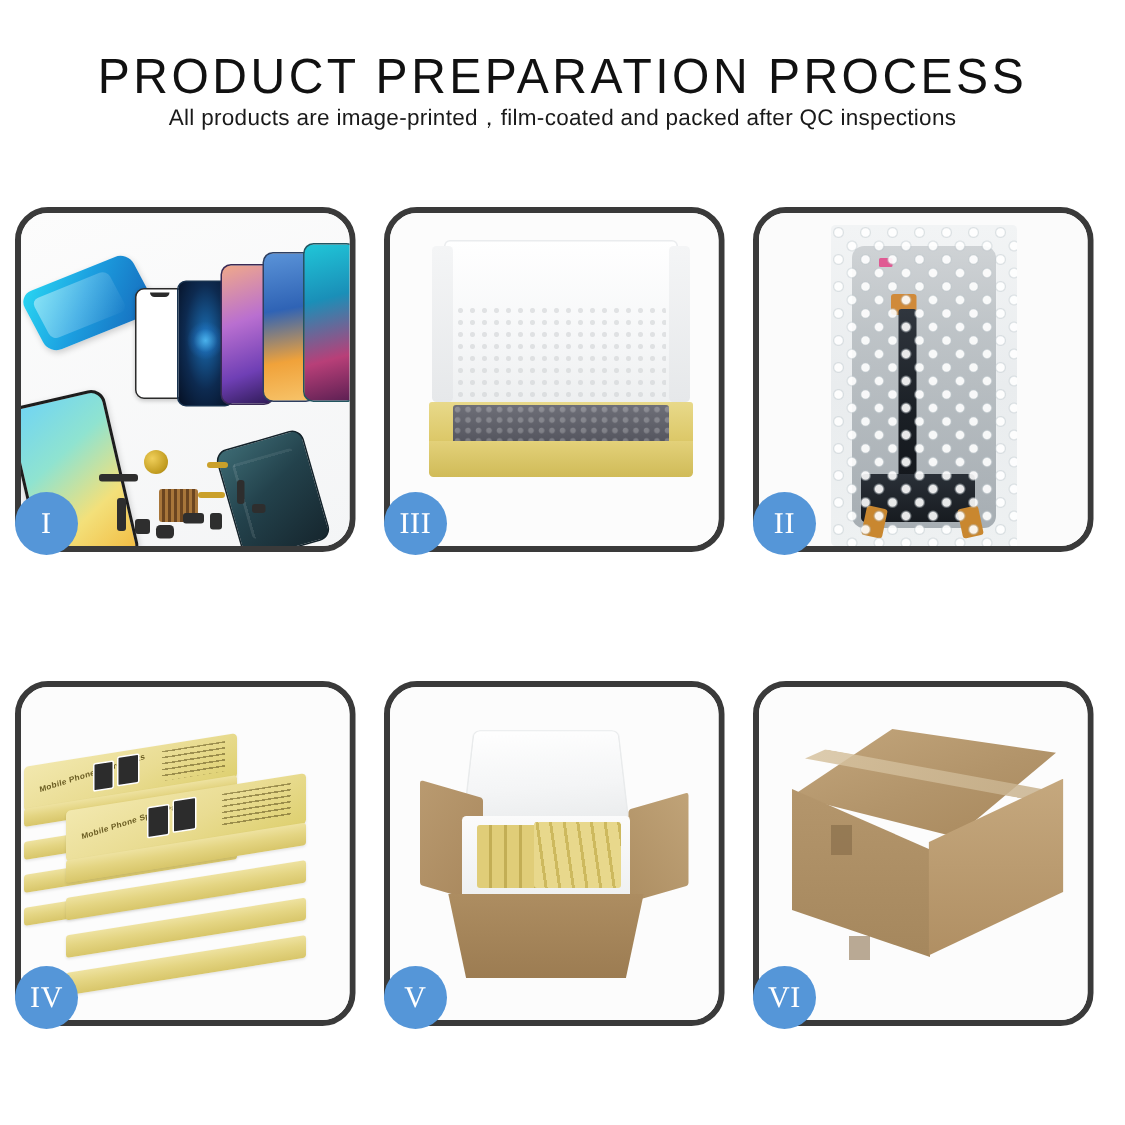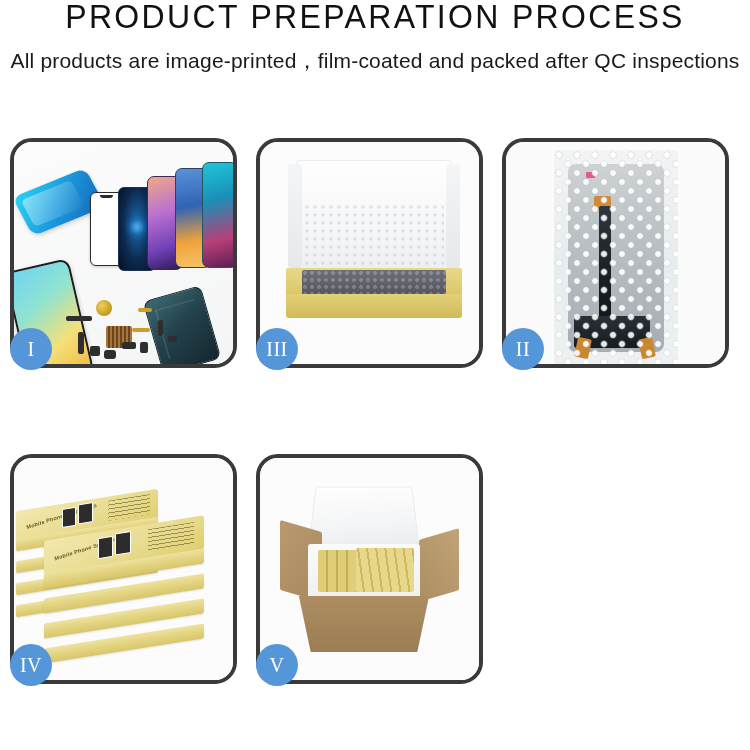--- a/index.html
+++ b/index.html
@@ -5,35 +5,35 @@
   html, body {
     margin: 0; padding: 0;
     width: 750px; height: 750px;
     background: #ffffff;
     font-family: "Liberation Sans", sans-serif;
     overflow: hidden;
   }
   .page { position: relative; width: 750px; height: 750px; background: #fff; }
 
   
-  .header { text-align: center; }
+  .header { padding-top: 34px; text-align: center; }
   .title {
     font-family: "Liberation Sans", sans-serif;
     font-size: 33px;
     font-weight: 500;
     letter-spacing: 2.4px;
     color: #111111;
     line-height: 1;
     transform: scaleX(0.97);
     white-space: nowrap;
   }
   .subtitle {
-    margin-top: 14px;
+    margin-top: 2px;
     font-family: "Liberation Sans", sans-serif;
-    font-size: 21px;
+    font-size: 15px;
     font-weight: 400;
     letter-spacing: 0.2px;
     color: #1a1a1a;
     white-space: nowrap;
   }
 
   
   .grid {
     position: absolute;
     top: 138px; left: 10px;
@@ -452,15 +452,26 @@
         <div class="flap-l"></div>
         <div class="flap-r"></div>
         <div class="foam-body"></div>
         <div class="ybars"></div>
         <div class="ybars2"></div>
         <div class="carton-front"></div>
       </div>
       <div class="badge">V</div>
     </div>
 
+    <div class="panel">
+      <div class="panel-inner p6">
+        <div class="ctn-top"></div>
+        <div class="ctn-tape"></div>
+        <div class="ctn-left"></div>
+        <div class="ctn-right"></div>
+        <div class="ctn-seam"></div>
+        <div class="ctn-seam2"></div>
+      </div>
+      <div class="badge">VI</div>
+    </div>
 
   </div>
 </div>
 
 </body></html>

